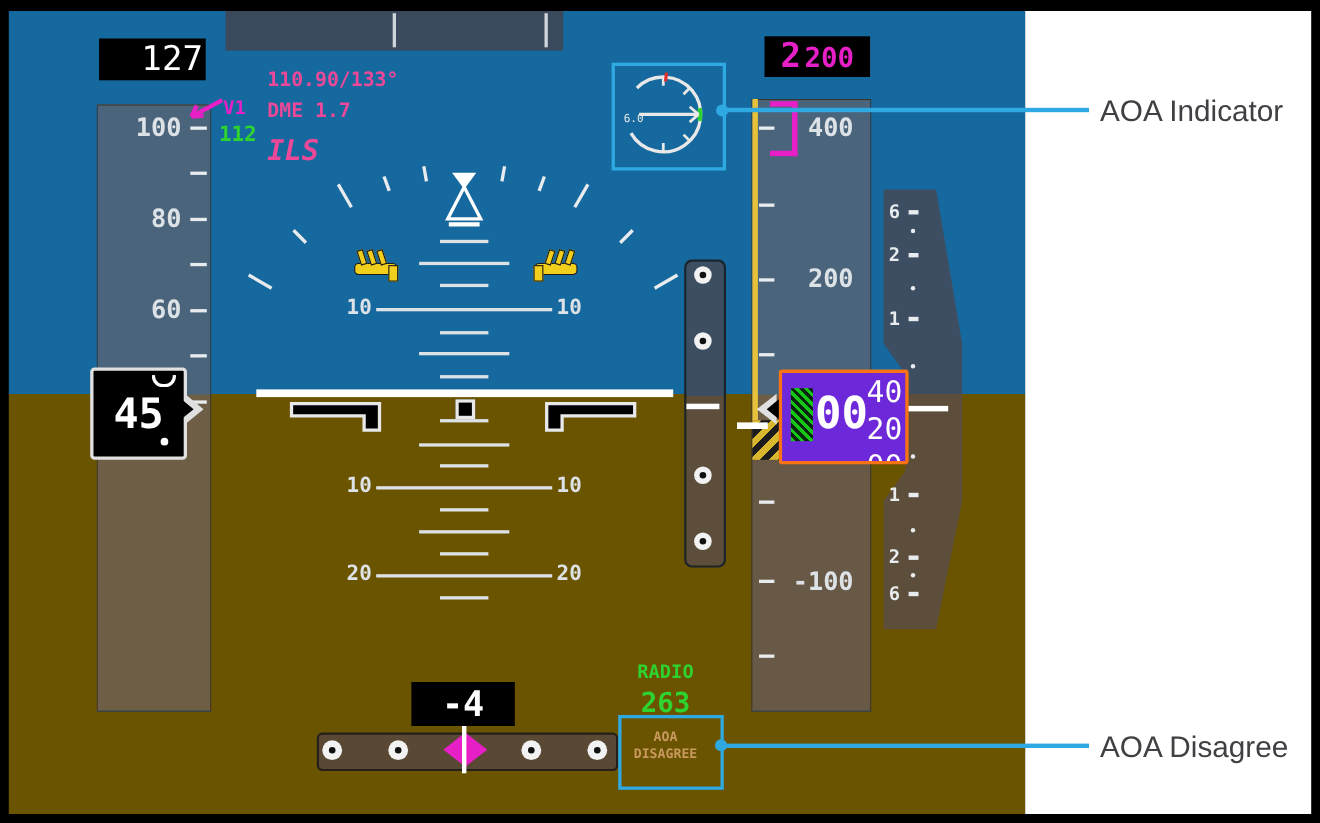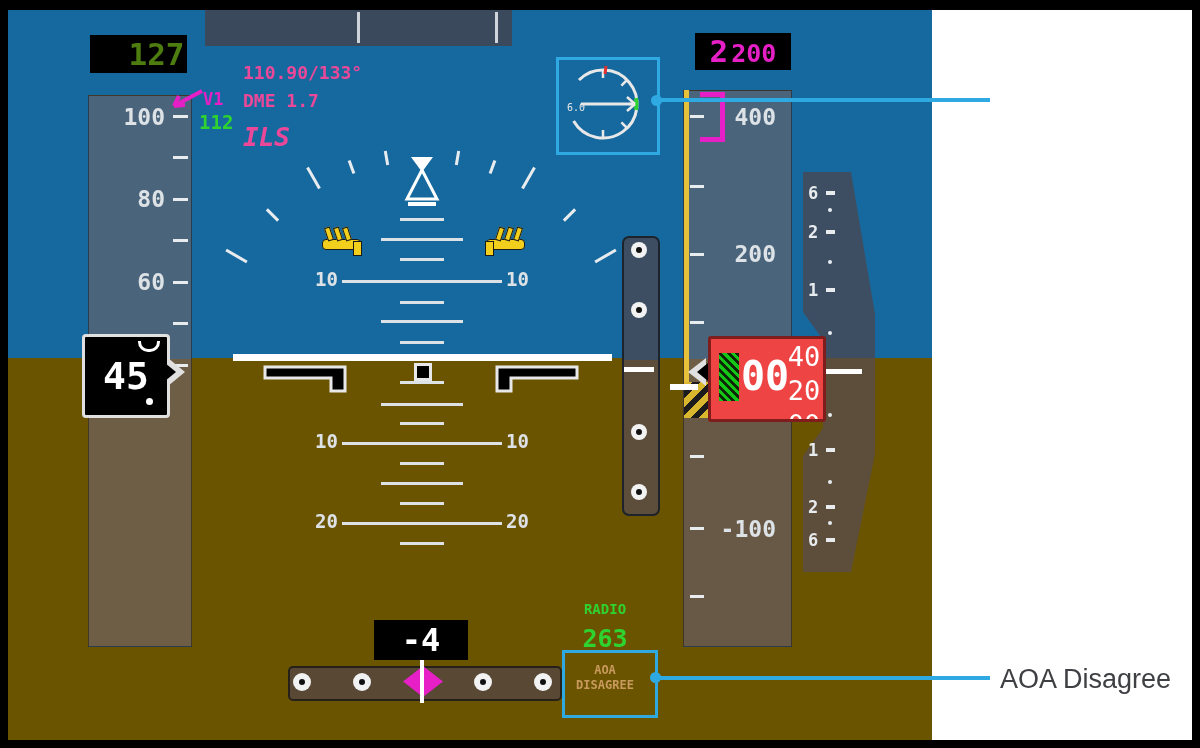--- a/index.html
+++ b/index.html
@@ -22,34 +22,34 @@
   .tape-num{position:absolute;color:#dde2e6;font-size:23px;font-weight:bold;text-align:right;}
   #alt-hatch{left:684px;top:382px;width:106px;height:36px;
      background:repeating-linear-gradient(135deg,#d8b62e 0 6px,#1c1c1c 6px 12px);}
   #alt-yellow-line{left:684px;top:90px;width:5px;height:292px;background:#e8c13a;}
   #alt-bug{left:700px;top:92px;width:20px;height:40px;border-top:5px solid #e620c6;
      border-right:5px solid #e620c6;border-bottom:5px solid #e620c6;}
   #alt-ground-mark{left:670px;top:384px;width:28px;height:6px;background:#fff;z-index:2;}
   
   .blackbox{position:absolute;background:#000;}
   #spd-sel-box{left:90px;top:35px;width:97px;height:38px;display:flex;align-items:center;justify-content:center;}
-  #spd-sel-box span{color:#4d7c0f;font-size:31px;font-weight:bold;margin-left:36px;}
+  #spd-sel-box span{color:#ffffff;font-size:31px;font-weight:normal;margin-left:36px;}
   #alt-sel-box{left:695px;top:33px;width:96px;height:37px;display:flex;align-items:baseline;justify-content:center;gap:3px;}
   #alt-sel-box .big{color:#e620c6;font-size:31px;font-weight:bold;}
   #alt-sel-box .small{color:#e620c6;font-size:25px;font-weight:bold;}
   #spd-box{left:82px;top:334px;width:82px;height:78px;background:#000;border:3px solid #e0e0e0;
      border-radius:4px;z-index:3;color:#fff;font-size:38px;font-weight:bold;text-align:center;line-height:78px;}
   #spd-box-ptr-w{left:168px;top:358px;width:0;height:0;border-top:14px solid transparent;
      border-bottom:14px solid transparent;border-left:17px solid #e0e0e0;z-index:3;}
   #spd-box-ptr-b{left:165px;top:363px;width:0;height:0;border-top:9px solid transparent;
      border-bottom:9px solid transparent;border-left:11px solid #000;z-index:4;}
   #spd-roll-top{left:138px;top:341px;width:16px;height:8px;border:3px solid #fff;border-top:none;
      border-radius:0 0 10px 10px;z-index:4;}
   #spd-roll-bot{left:146px;top:398px;width:7px;height:7px;background:#fff;border-radius:50%;z-index:4;}
-  #alt-box{left:708px;top:336px;width:112px;height:80px;background:#ef4444;border:3px solid #7f1d1d;
+  #alt-box{left:708px;top:336px;width:112px;height:80px;background:#6d28d9;border:3px solid #f97316;
      border-radius:3px;z-index:3;overflow:hidden;}
   #alt-box-ptr-w{left:688px;top:358px;width:0;height:0;border-top:14px solid transparent;
      border-bottom:14px solid transparent;border-right:18px solid #e0e0e0;z-index:3;}
   #alt-box-ptr-b{left:697px;top:363px;width:0;height:0;border-top:9px solid transparent;
      border-bottom:9px solid transparent;border-right:11px solid #000;z-index:4;}
   #alt-hatch-green{position:absolute;left:8px;top:14px;width:20px;height:48px;
      background:repeating-linear-gradient(45deg,#16c616 0 3px,rgba(0,30,0,.9) 3px 6px),
                 repeating-linear-gradient(-45deg,#16c616 0 3px,rgba(0,30,0,0) 3px 6px);}
   #alt-main{position:absolute;left:30px;top:14px;color:#fff;font-size:40px;font-weight:bold;}
   .alt-roll{position:absolute;left:76px;width:34px;text-align:center;color:#fff;font-size:27px;font-weight:normal;}
@@ -77,21 +77,21 @@
   
   #fd-box{left:374px;top:620px;width:94px;height:40px;background:#000;color:#fff;
      font-size:32px;font-weight:bold;text-align:center;line-height:40px;}
   #loc-scale{left:288px;top:666px;width:270px;height:31px;background:#584834;
      border:2px solid #26201a;border-radius:5px;}
   .loc-dot{position:absolute;width:18px;height:18px;background:#f2f2f2;border-radius:50%;}
   .loc-dot::after{content:"";position:absolute;left:6px;top:6px;width:6px;height:6px;background:#111;border-radius:50%;}
   #loc-diamond{left:403px;top:666px;width:40px;height:31px;background:#e620c6;
      clip-path:polygon(50% 0,100% 50%,50% 100%,0 50%);z-index:2;}
   #loc-line{left:420px;top:660px;width:4px;height:43px;background:#fff;z-index:3;}
-  #radio-label{left:565px;top:601px;width:80px;text-align:center;color:#2fd32f;font-size:14px;font-weight:bold;}
+  #radio-label{left:565px;top:601px;width:80px;text-align:center;color:#2fd32f;font-size:17px;font-weight:bold;}
   #radio-value{left:565px;top:624px;width:80px;text-align:center;color:#2fd32f;font-size:25px;font-weight:bold;}
   #baro{left:661px;top:664px;z-index:5;color:#2fd32f;font-weight:bold;}
   #baro .val{font-size:28px;}
   #baro .unit{font-size:19px;}
   
   .navtext{position:absolute;color:#ec4899;font-weight:bold;text-align:right;}
   
   .co-box{position:absolute;border:3px solid #2fa9e1;z-index:4;}
   .co-dot{position:absolute;width:11px;height:11px;background:#2fa9e1;border-radius:50%;z-index:4;}
   .co-line{position:absolute;height:4px;background:#2fa9e1;z-index:4;}
@@ -218,20 +218,21 @@
     <line x1="68" y1="68" x2="62.4" y2="62.4" stroke="#e8e8e8" stroke-width="2.5"></line>
     <line x1="44" y1="78" x2="44" y2="70" stroke="#e8e8e8" stroke-width="2.5"></line>
     <path d="M77,38.2 A33.5,33.5 0 0 1 77,49.8" stroke="#2fd32f" stroke-width="4" fill="none"></path>
     <line x1="47" y1="6" x2="46" y2="14" stroke="#e03030" stroke-width="3"></line>
     <line x1="22" y1="44" x2="76" y2="44" stroke="#e8e8e8" stroke-width="3"></line>
     <path d="M76,44 L68,37 M76,44 L68,51" stroke="#e8e8e8" stroke-width="2.5" fill="none"></path>
     <text x="8" y="51" fill="#e8e8e8" font-size="10" font-family="DejaVu Sans Mono, monospace">6.0</text>
   </svg>
   <div class="co-dot" style="left:651px;top:95px;"></div>
   <div class="co-line" style="left:660px;top:98px;width:330px;"></div>
+  <div class="co-label" style="left:1000px;top:86px;">AOA Indicator</div>
 
   <div class="abs" id="fd-box">-4</div>
   <div class="abs" id="loc-scale"></div>
   <div class="abs" id="loc-diamond"></div>
   <div class="abs" id="loc-line"></div>
 
   <div class="abs" id="radio-label">RADIO</div>
   <div class="abs" id="radio-value">263</div>
 
   <div class="co-box" style="left:562px;top:650px;width:90px;height:62px;"></div>

